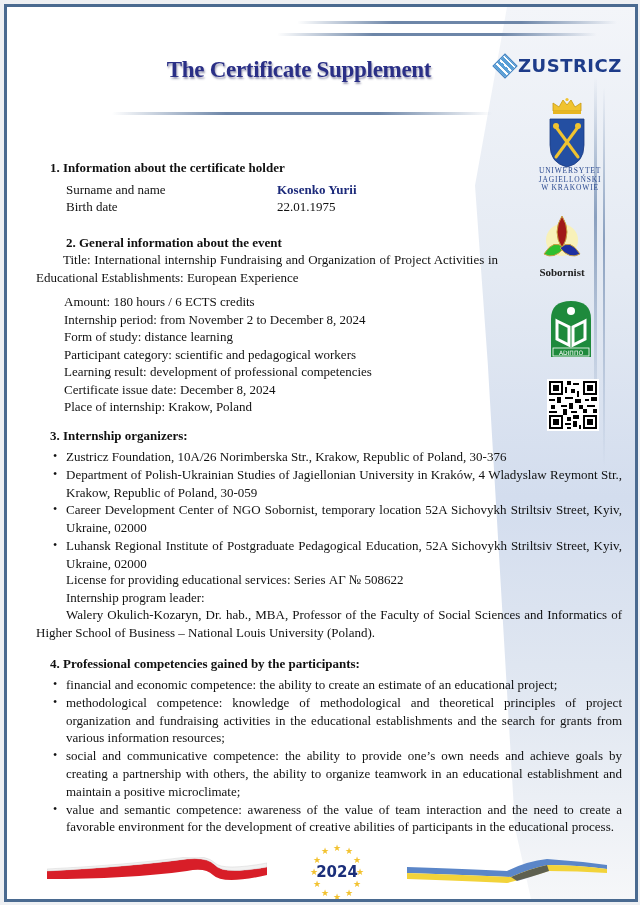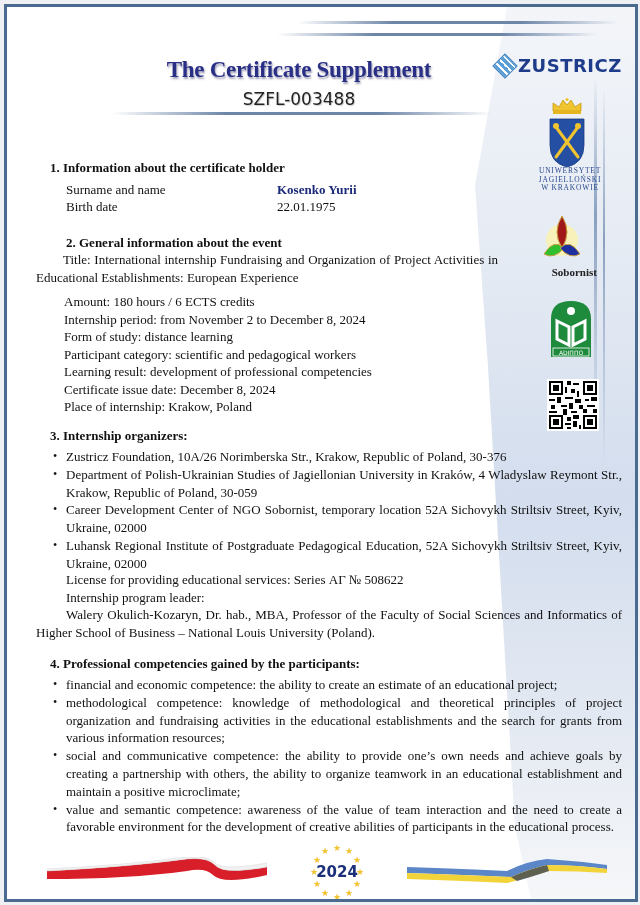--- a/index.html
+++ b/index.html
@@ -48,21 +48,21 @@
     .zustricz { position: absolute; left: 489px; top: 48px; display: flex; align-items: center; gap: 4px; }
     .zustricz .glyph { width: 18px; height: 18px; transform: rotate(45deg); background:
       repeating-linear-gradient(0deg, #5a9fd6 0 3px, #ffffff 3px 5px); border: 1px solid #3c7fc0; }
     .zustricz .word { font-family: "DejaVu Sans", sans-serif; font-weight: bold; font-size: 18px; color: #1e3c8a; letter-spacing: 0.5px; }
 
     .uj-crest { position: absolute; left: 540px; top: 90px; width: 40px; height: 72px; }
     .uj-text { position: absolute; left: 524px; top: 160px; width: 78px; text-align: center;
       font-family: "Liberation Serif", serif; font-size: 7.5px; line-height: 8.5px; color: #2b4a90; letter-spacing: 0.8px; }
 
     .sobornist-logo { position: absolute; left: 535px; top: 205px; width: 40px; height: 55px; }
-    .sobornist-text { position: absolute; left: 520px; top: 259px; width: 70px; text-align: right;
+    .sobornist-text { position: absolute; left: 520px; top: 259px; width: 70px; text-align: center;
       font-family: "Liberation Serif", serif; font-weight: bold; font-size: 11px; color: #222; }
 
     .adippo-logo { position: absolute; left: 540px; top: 292px; width: 48px; height: 60px; }
     .qr { position: absolute; left: 540px; top: 372px; width: 52px; height: 52px; }
 
     
     .content { position: absolute; left: 0; top: 0; width: 100%; font-size: 13px; line-height: 17.8px; }
     .h { font-weight: bold; position: absolute; }
     .row { position: absolute; }
     .b { font-weight: normal; }
@@ -83,21 +83,20 @@
 
 <div class="page">
   <div class="bg-swoosh"></div>
   <div class="bg-lines-right"></div>
   <div class="bg-lines-right b"></div>
   <div class="top-line l1"></div>
   <div class="top-line l2"></div>
   <div class="top-line l3"></div>
 
   <div class="title">The Certificate Supplement</div>
-  <div class="cert-id">SZFL-003488</div>
 
   <div class="zustricz">
     <span class="glyph"></span>
     <span class="word">ZUSTRICZ</span>
   </div>
 
   <svg class="uj-crest" viewBox="0 0 40 72">
     <path d="M6 14 L6 6 L12 10 L16 3 L20 8 L24 3 L28 10 L34 6 L34 14 Z" fill="#f0c330" stroke="#c89a10" stroke-width="0.8"></path>
     <rect x="6" y="14" width="28" height="3" fill="#e7b520"></rect>
     <circle cx="20" cy="2.5" r="1.6" fill="#f0c330"></circle>

